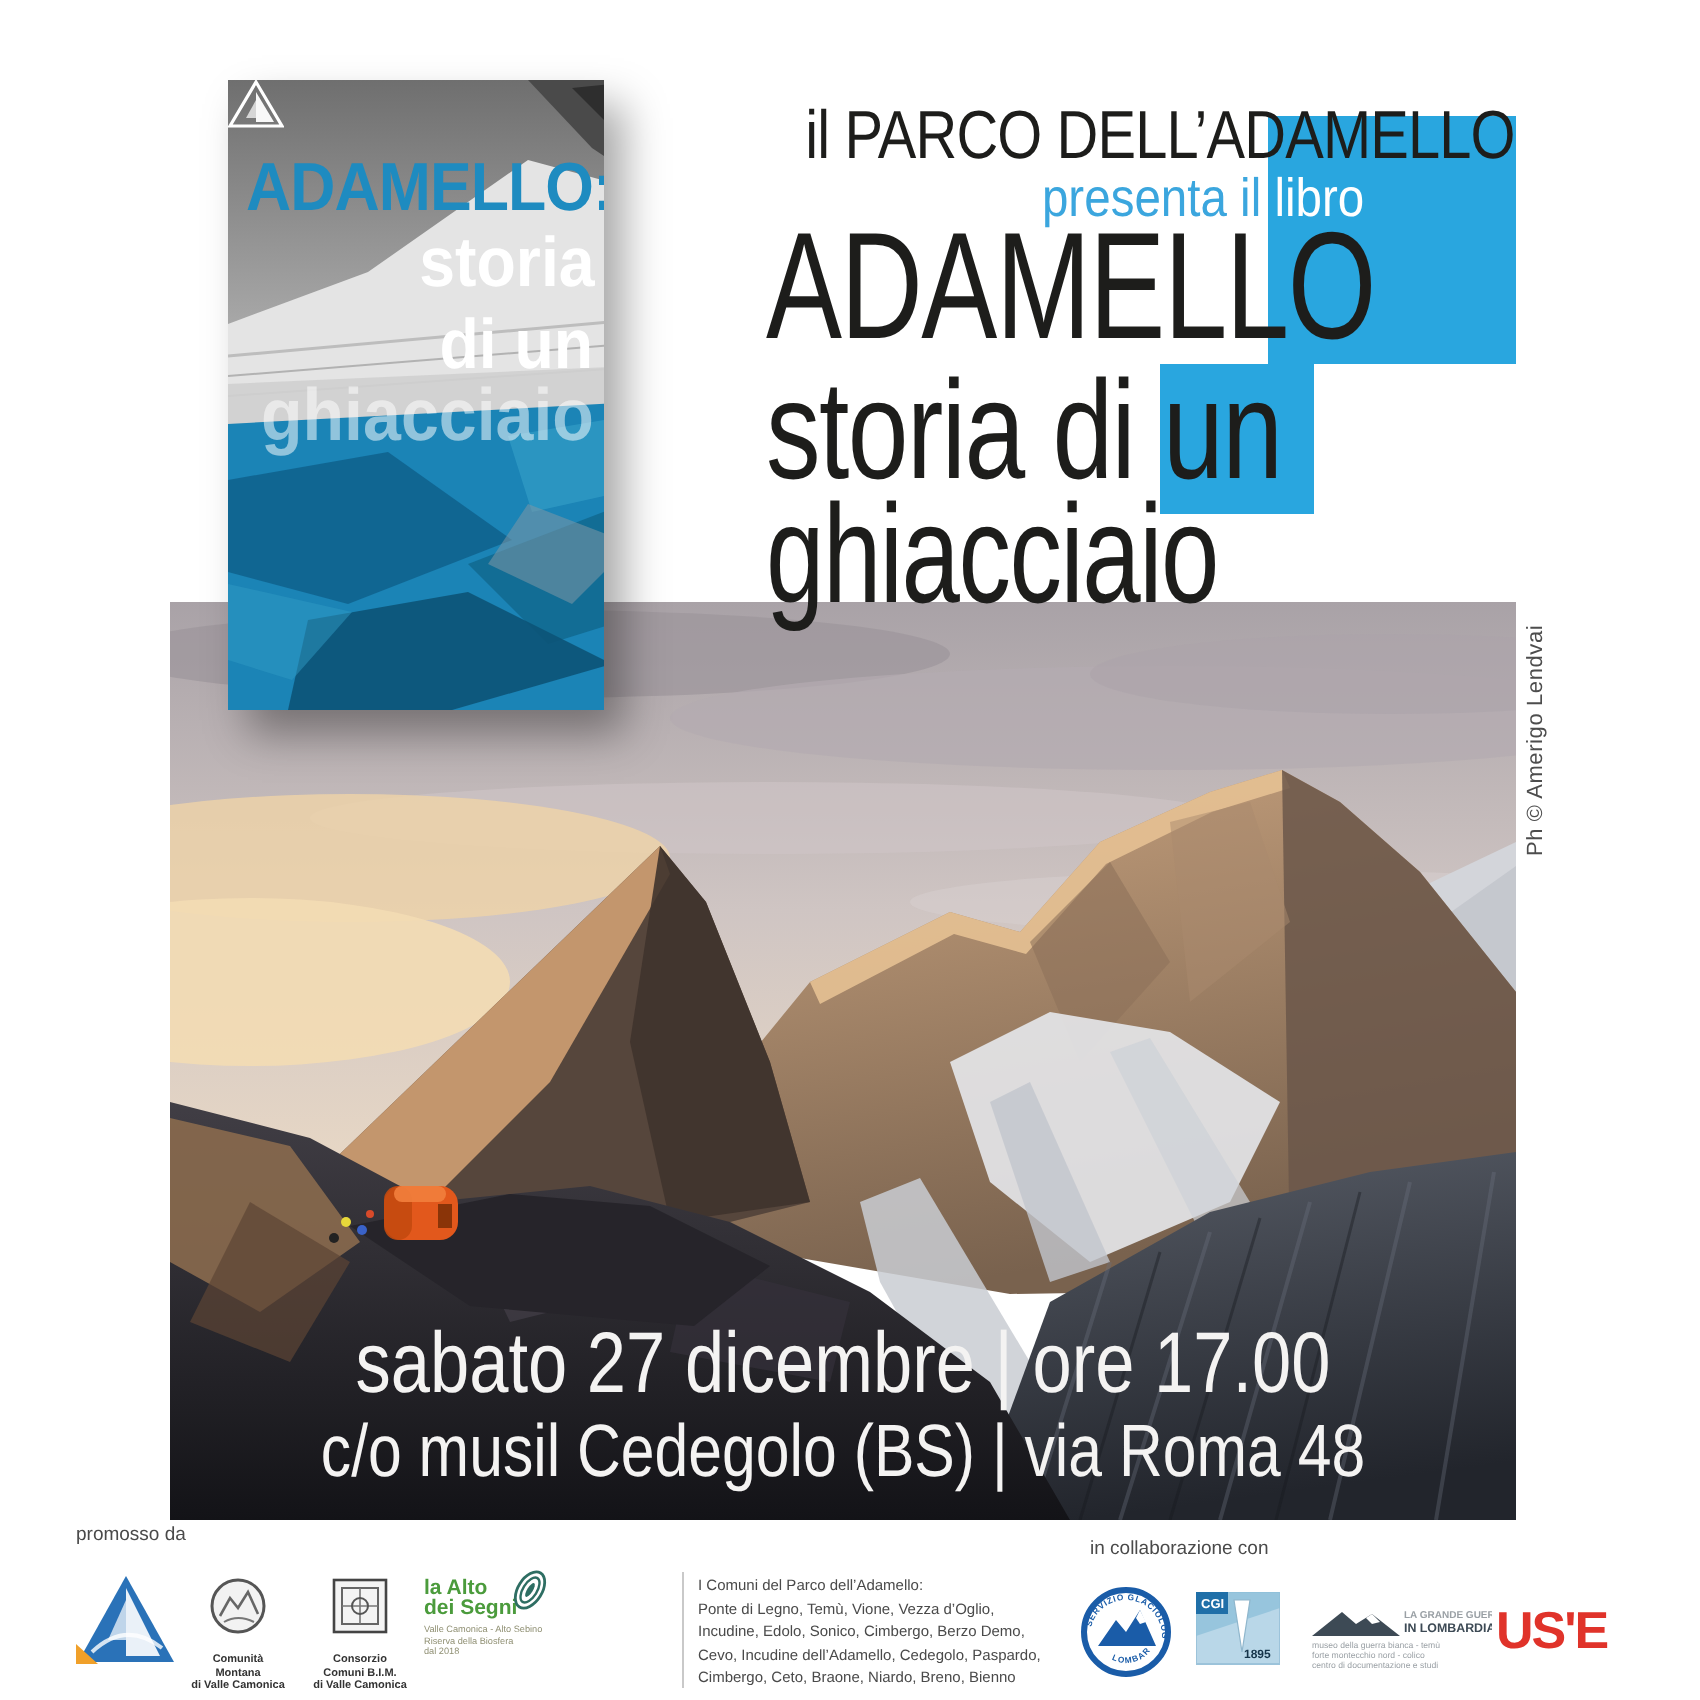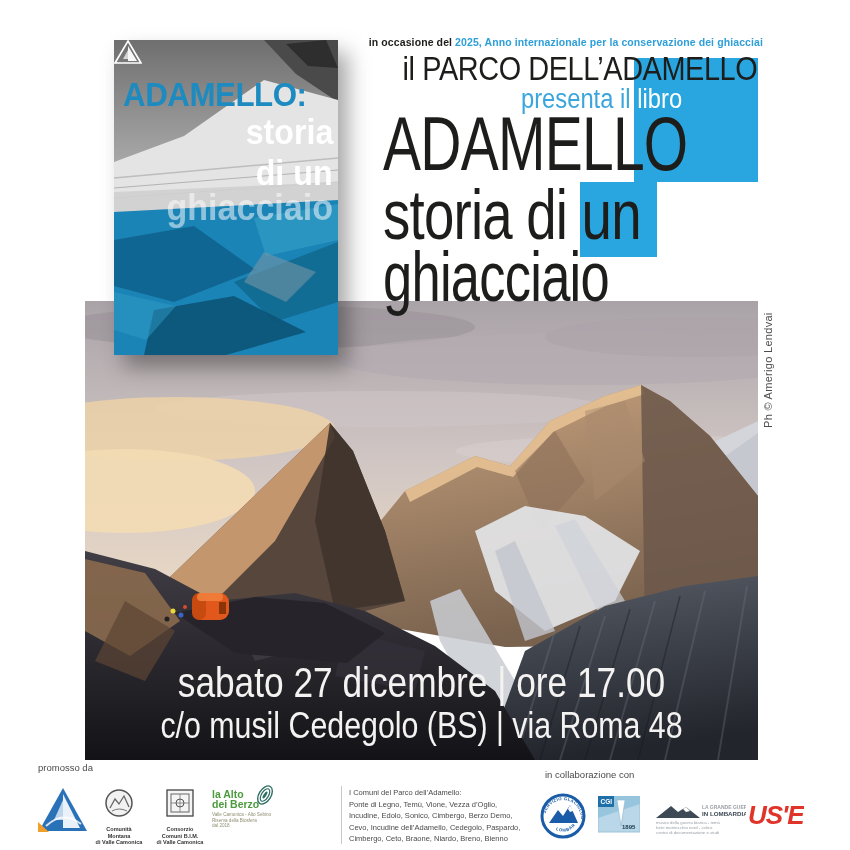--- a/index.html
+++ b/index.html
@@ -20,21 +20,21 @@
   .presenta-line .bianco{color:#ffffff;}
 
   
   .title-line{position:absolute;left:383px;color:#1d1d1b;z-index:2;white-space:nowrap;line-height:1;
               transform-origin:left top;}
   .title-1{top:106px;font-size:76px;transform:scaleX(.75);letter-spacing:-1px;}
   .title-2{top:180px;font-size:70px;transform:scaleX(.78);letter-spacing:-1px;}
   .title-3{top:242px;font-size:70px;transform:scaleX(.75);letter-spacing:-1px;}
 
   
-  .book-cover{position:absolute;left:114px;top:40px;width:224px;height:315px;z-index:3;
+  .book-cover{position:absolute;left:114px;top:40px;width:188px;height:315px;z-index:3;
               box-shadow:10px 12px 20px rgba(0,0,0,.35);overflow:hidden;}
   .book-cover svg{position:absolute;left:0;top:0;}
   .cover-text{position:absolute;white-space:nowrap;font-weight:700;line-height:1;}
   .cover-title{left:9px;top:37px;font-size:34px;color:#1e8bc0;transform:scaleX(.92);transform-origin:left top;letter-spacing:-.5px;}
   .cover-l2{right:5px;top:74px;font-size:35px;color:#ffffff;transform:scaleX(.92);transform-origin:right top;}
   .cover-l3{right:5px;top:115px;font-size:35px;color:#ffffff;transform:scaleX(.92);transform-origin:right top;}
   .cover-l4{right:5px;top:149px;font-size:37px;color:rgba(255,255,255,.52);transform:scaleX(.92);transform-origin:right top;}
   .publisher-mark{position:absolute;left:96px;top:255px;}
 
   
@@ -56,30 +56,27 @@
   .logo-caption{font-size:5.5px;font-weight:700;color:#333;line-height:6.5px;margin-top:2px;}
   .parco-logo{left:36px;top:786px;}
   .comunita-logo{left:95px;top:788px;width:48px;}
   .bim-logo{left:156px;top:788px;width:48px;}
   .valle-logo{left:212px;top:790px;width:68px;text-align:left;}
   .valle-name{font-size:10.5px;line-height:9.5px;font-weight:700;color:#4b9b3c;}
   .valle-sub{font-size:4.6px;line-height:5.6px;color:#8f8f72;margin-top:3px;}
   .sgl-logo{left:540px;top:793px;}
   .cgi-logo{left:598px;top:796px;}
   .guerra-logo{left:656px;top:799px;}
-  .use-logo{left:748px;top:801px;font-style:italic;}
+  .use-logo{left:748px;top:801px;}
 </style>
 </head>
 <body>
 
 <div id="poster">
 
-  <div class="occasion-line">
-    <span>in occasione del </span><span class="hl">2025, Anno internazionale per la conservazione dei ghiacciai</span>
-  </div>
   <div class="blue-rect1"></div>
   <div class="blue-rect2"></div>
   <div class="parco-line">il PARCO DELL’ADAMELLO</div>
   <div class="presenta-line">
     <span class="blu">presenta il </span><span class="bianco">libro</span>
   </div>
 
   <div class="title-line title-1">ADAMELLO</div>
   <div class="title-line title-2">
     <span>storia di </span><span>un</span>
@@ -238,21 +235,21 @@
   <div class="logo-block valle-logo">
     <svg width="26" height="22" viewBox="0 0 26 22" style="position:absolute;left:40px;top:-6px;">
       <g transform="rotate(32 13 11)">
         <ellipse cx="13" cy="11" rx="6" ry="10" fill="none" stroke="#2e6e63" stroke-width="1.4"></ellipse>
         <ellipse cx="13" cy="11" rx="3.5" ry="7" fill="none" stroke="#2e6e63" stroke-width="1.2"></ellipse>
         <ellipse cx="13" cy="11" rx="1.4" ry="4" fill="#2e6e63"></ellipse>
       </g>
     </svg>
     <div class="valle-name">
       <div>la Alto</div>
-      <div>dei Berzo</div>
+      <div>dei Segni</div>
     </div>
     <div class="valle-sub">
       <div>Valle Camonica - Alto Sebino</div>
       <div>Riserva della Biosfera</div>
       <div>dal 2018</div>
     </div>
   </div>
 
   <div class="logo-block sgl-logo">
     <svg width="46" height="46" viewBox="0 0 46 46">

